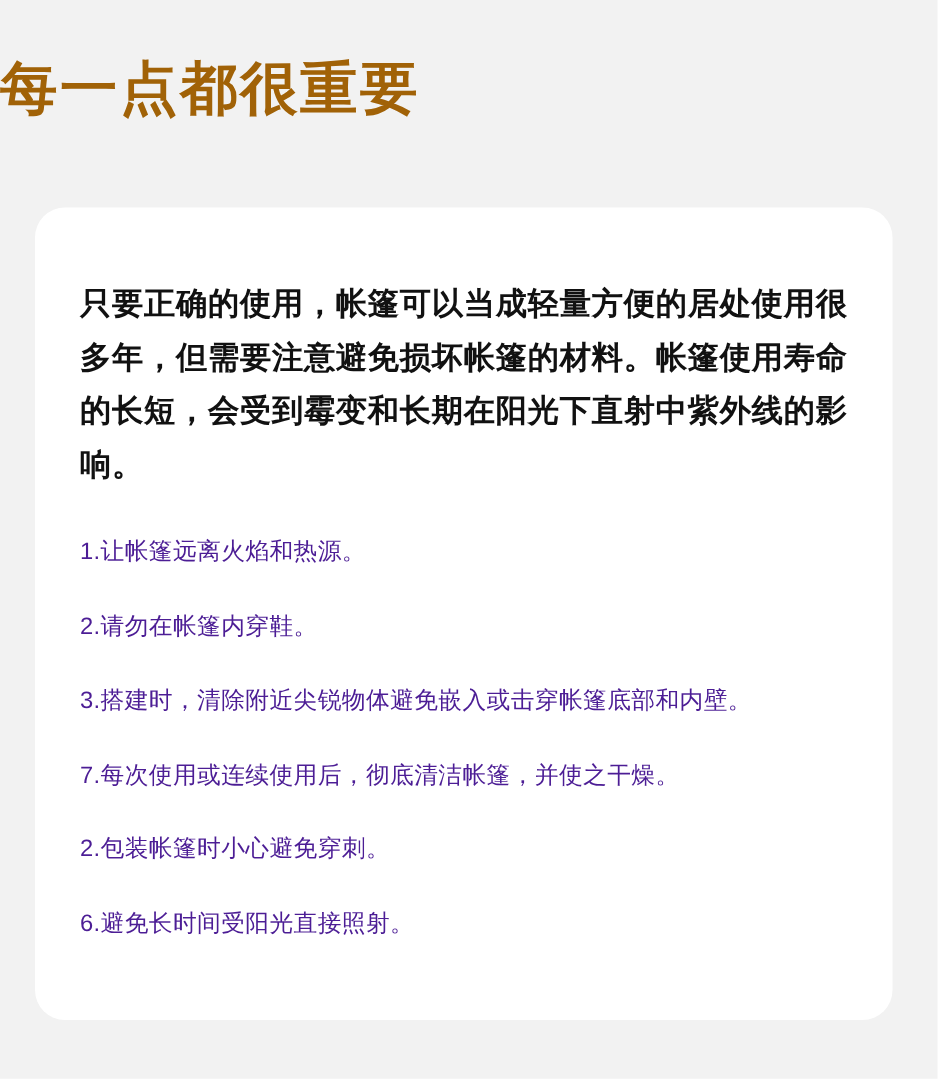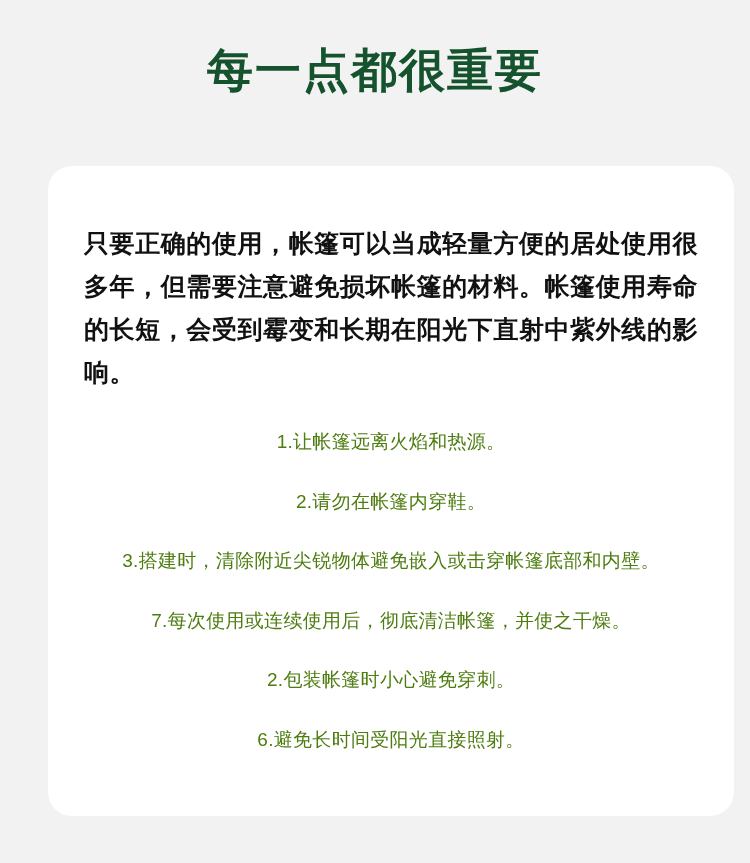--- a/index.html
+++ b/index.html
@@ -14,32 +14,32 @@
     -webkit-font-smoothing: antialiased;
     overflow: hidden;
   }
   .page {
     position: relative;
     width: 750px;
     height: 863px;
     box-sizing: border-box;
   }
   .page-title {
-    text-align: center;
+    text-align: left;
     font-size: 46px;
     font-weight: bold;
     letter-spacing: 2px;
-    color: #14532d;
+    color: #a16207;
     padding-top: 42px;
     line-height: 1.25;
     margin: 0;
   }
   .card {
     position: absolute;
-    left: 48px;
+    left: 28px;
     top: 166px;
     width: 686px;
     height: 650px;
     background: #ffffff;
     border-radius: 24px;
     box-sizing: border-box;
     padding: 56px 36px 40px 36px;
   }
   .lead {
     font-size: 25px;
@@ -50,25 +50,24 @@
     margin: 0 0 34px 0;
     text-align: justify;
   }
   .tips {
     margin: 0;
     padding: 0;
     list-style: none;
   }
   .tips li {
     font-size: 19px;
-    color: #4d7c0f;
+    color: #4c1d95;
     line-height: 1.5;
     margin-bottom: 31px;
     letter-spacing: 0.3px;
-    text-align: center;
   }
   .tips li:last-child {
     margin-bottom: 12px;
   }
 </style>
 </head>
 <body>
 
 <div class="page">
 

